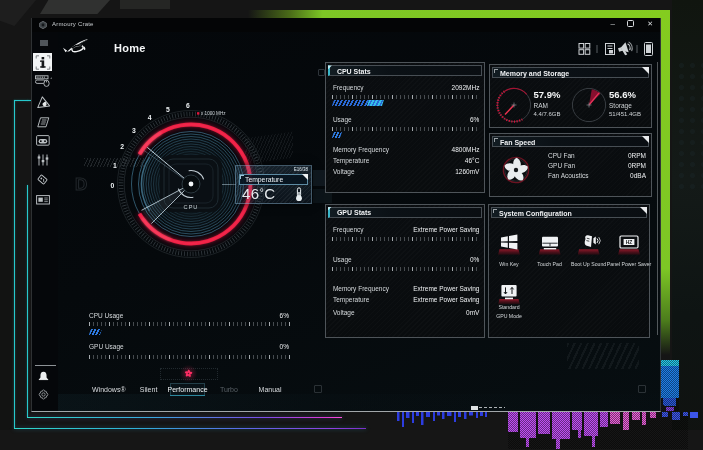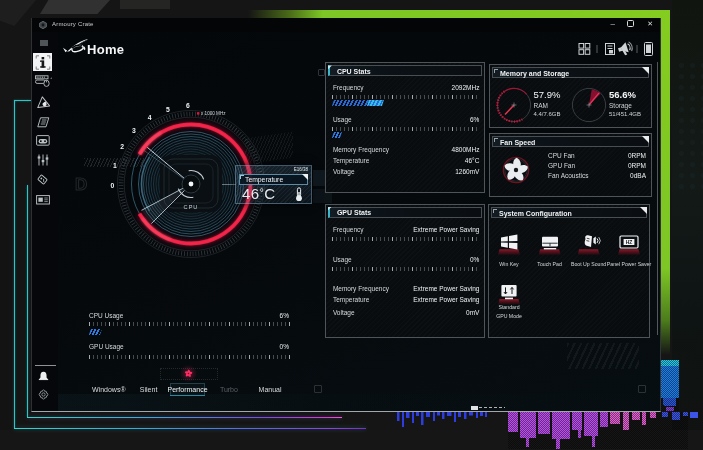--- a/index.html
+++ b/index.html
@@ -462,21 +462,21 @@
           <div class="tri"></div>
       <div class="abs" style="left:1px;top:1px;width:3px;height:3px;border-left:1px solid #9aa0a4;border-top:1px solid #9aa0a4;"></div>
         </div>
     <svg class="abs" style="left:5px;top:21.2px" width="38" height="38" viewBox="0 0 38 38">
       <circle cx="19" cy="19" r="16.6" fill="none" stroke="#383d42" stroke-width="1"></circle>
       <path d="M9.48 5.4 A 16.6 16.6 0 0 0 27.3 33.37" fill="none" stroke="#d6123a" stroke-width="2.2" stroke-dasharray="1.1 1.5"></path>
       <path d="M9.48 5.4 A 16.6 16.6 0 0 1 31.72 8.33" fill="none" stroke="#a61232" stroke-width="1.1"></path>
       <path d="M19 19 L10 28.5" stroke="#e8334f" stroke-width="1.5"></path>
       <path d="M16.5 19 h5 M19 16.5 v5" stroke="#888e92" stroke-width=".7"></path>
     </svg>
-    <span class="abs" style="left:43.5px;top:24px;font-size:9.5px;font-weight:normal;color:#f4f6f7;">57.9%</span>
+    <span class="abs" style="left:43.5px;top:24px;font-size:9.5px;font-weight:bold;color:#f4f6f7;">57.9%</span>
     <span class="abs" style="left:43.5px;top:36.5px;font-size:6.5px;color:#cfd3d6;">RAM</span>
     <span class="abs" style="left:43.5px;top:45.5px;font-size:6px;color:#cfd3d6;">4.4/7.6GB</span>
     <svg class="abs" style="left:79.8px;top:20.6px" width="38" height="38" viewBox="0 0 38 38">
       <circle cx="19" cy="19" r="16.6" fill="none" stroke="#383d42" stroke-width="1"></circle>
       <path d="M19 19 L21.8 3.2 A 16 16 0 0 1 30.3 7.7 Z" fill="#8e1030" opacity=".95"></path>
       <path d="M19 19 L29.3 6.7" stroke="#e8335a" stroke-width="1.3"></path>
       <path d="M16.5 19 h5 M19 16.5 v5" stroke="#888e92" stroke-width=".7"></path>
     </svg>
     <span class="abs" style="left:119px;top:24px;font-size:9.5px;font-weight:bold;color:#f4f6f7;">56.6%</span>
     <span class="abs" style="left:119px;top:36.5px;font-size:6.5px;color:#cfd3d6;">Storage</span>
@@ -576,21 +576,21 @@
   <svg class="abs" style="left:30px;top:21px" width="26" height="14" viewBox="0 0 52 28">
     <path d="M52 0 C 42 2, 33 6.5, 25 12.5 C 19.5 16.5, 14.5 21, 10 25.5 L 15 24.5 C 21 19, 28 14, 36 9.5 C 42.5 6, 48 3.5, 52 0 Z" fill="#f2f4f5"></path>
     <path d="M48 3 C 38 7.5, 28 14, 17 23.5" stroke="#06090b" stroke-width="1.5" fill="none"></path>
     <path d="M2 17.5 L 10.5 23.5 L 7 26.5 Z" fill="#f2f4f5"></path>
     <g transform="rotate(-16 31 19)">
       <ellipse cx="31" cy="19" rx="11.5" ry="5.6" fill="#06090b" stroke="#f2f4f5" stroke-width="2.8"></ellipse>
       <path d="M20 15 C 26 12.5, 36 12.5, 42 15.5" stroke="#06090b" stroke-width="3" fill="none"></path>
     </g>
     <path d="M43.5 14.5 C 46.5 16, 47.5 19, 46 22.5 L 42.5 20 Z" fill="#f2f4f5"></path>
   </svg>
-  <span class="abs" style="left:55px;top:24px;font-size:13px;font-weight:bold;color:#f4f6f7;letter-spacing:.3px;">Home</span>
+  <span class="abs" style="left:82px;top:24px;font-size:11px;font-weight:bold;color:#f4f6f7;letter-spacing:.3px;">Home</span>
 
   <svg class="abs" style="left:546px;top:23px" width="80" height="16" viewBox="0 0 80 16">
     <g stroke="#cfd3d6" stroke-width="1" fill="none">
       <rect x="1" y="2.5" width="4.6" height="4.6"></rect>
       <rect x="7.2" y="2.5" width="4.6" height="4.6"></rect>
       <rect x="1" y="8.7" width="4.6" height="4.6"></rect>
       <rect x="7.2" y="8.7" width="4.6" height="4.6"></rect>
     </g>
     <line x1="19" y1="4" x2="19" y2="12" stroke="#585e62" stroke-width="1"></line>
     <g stroke="#cfd3d6" stroke-width="1" fill="none">

